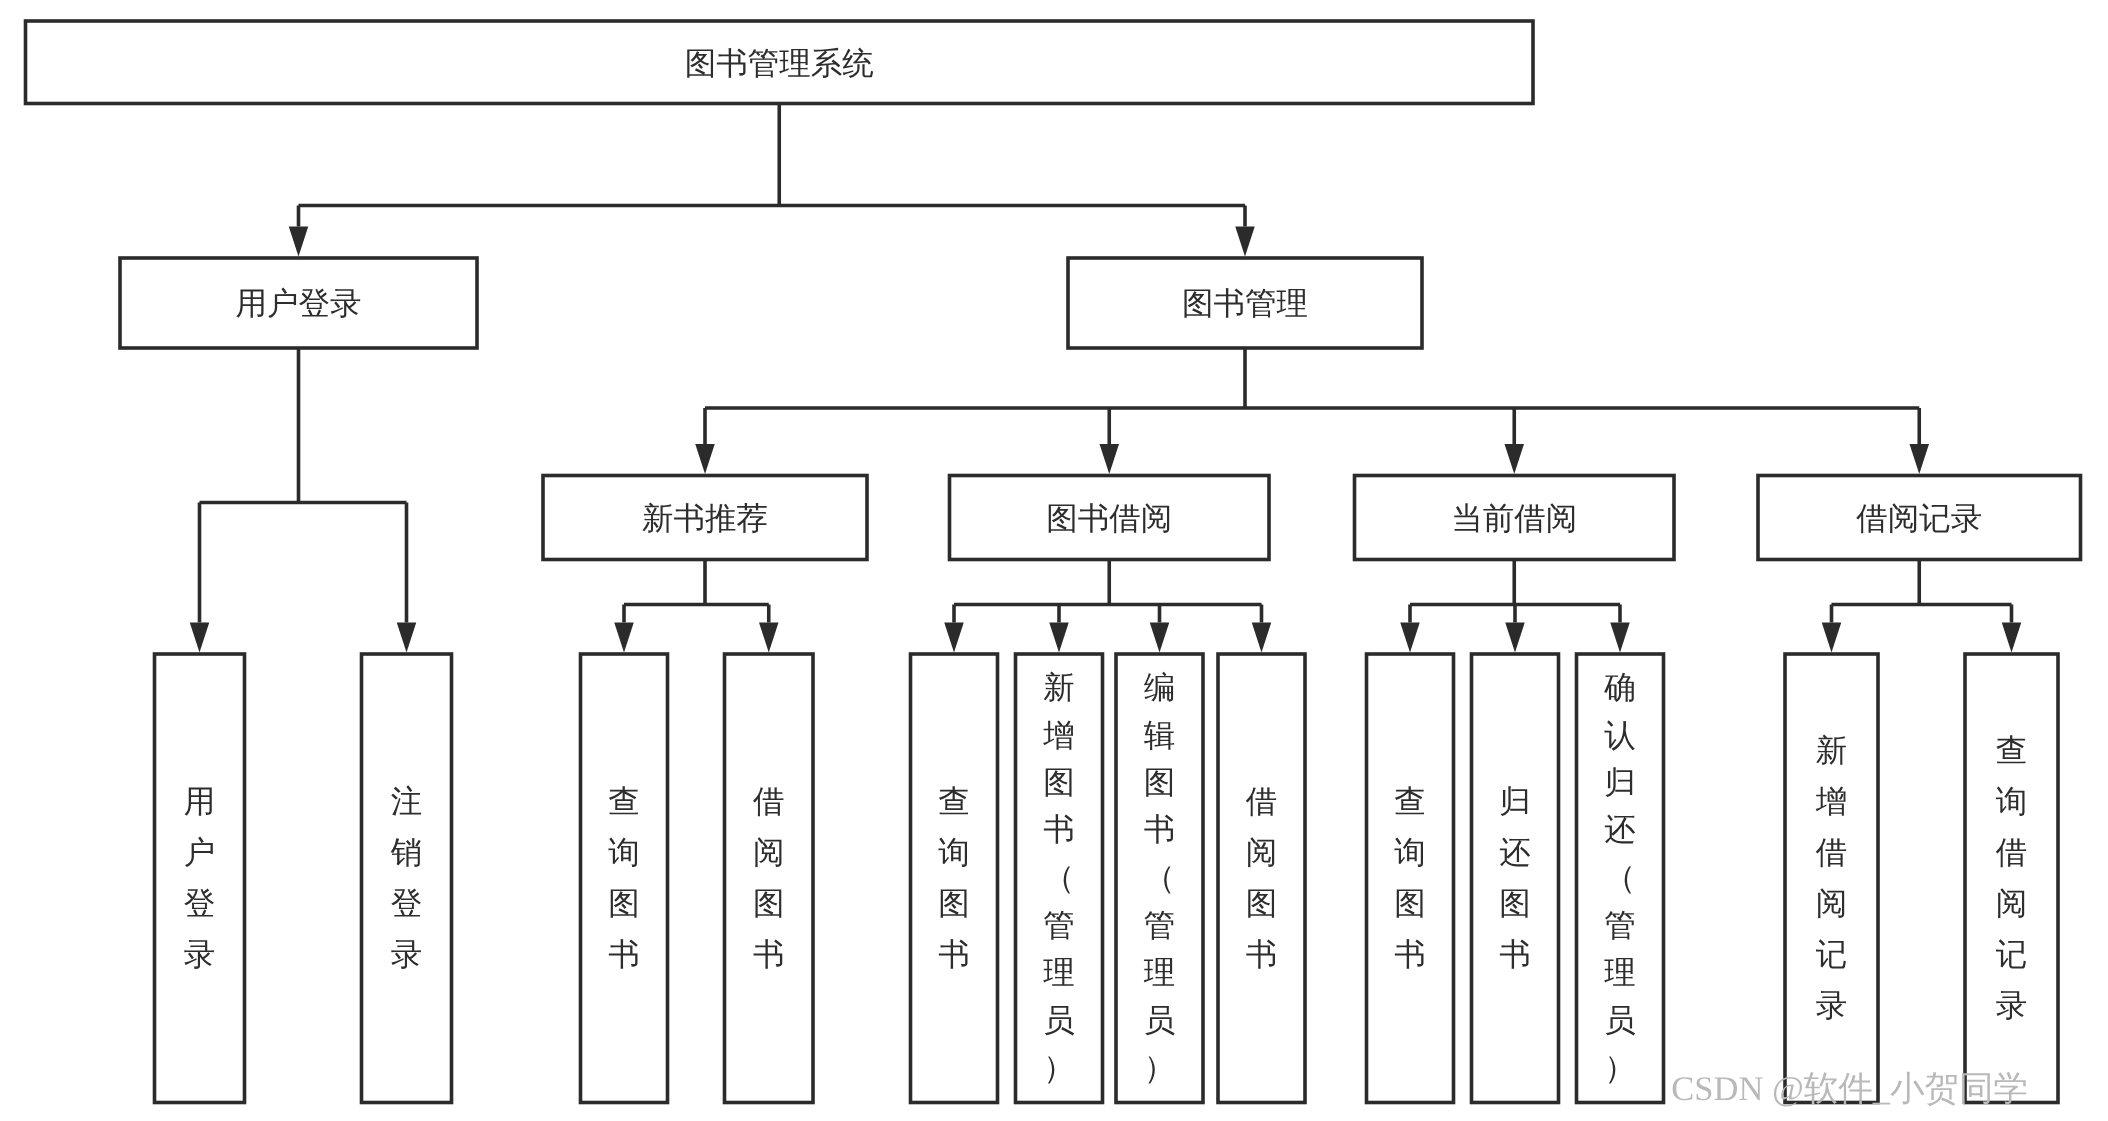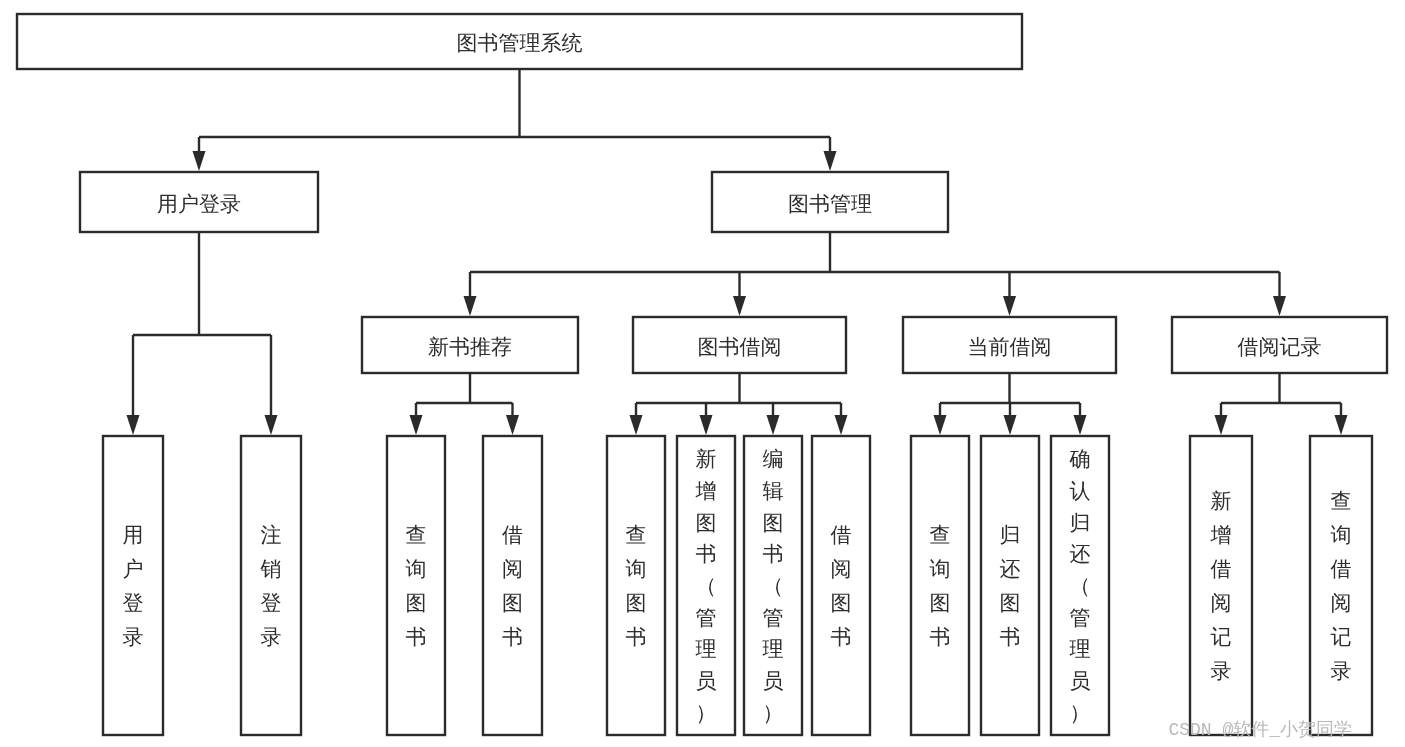--- a/index.html
+++ b/index.html
@@ -52,22 +52,22 @@
   .node-label-v {
     font-family: "Liberation Sans", "DejaVu Sans", sans-serif;
     font-size: 21px;
     fill: #2d2d2d;
     text-anchor: middle;
   }
   .watermark-text {
     position: absolute;
     right: 10px;
     bottom: 6px;
-    font-family: Liberation Mono, monospace;
-    font-size: 18px;
+    font-family: Liberation Serif, serif;
+    font-size: 23px;
     color: #b9b9b9;
     white-space: nowrap;
     user-select: none;
   }
 </style>
 </head>
 <body>
 
 <div id="diagram-root">
   <svg id="tree-svg" viewBox="0 0 1405 747" xmlns="http://www.w3.org/2000/svg">

